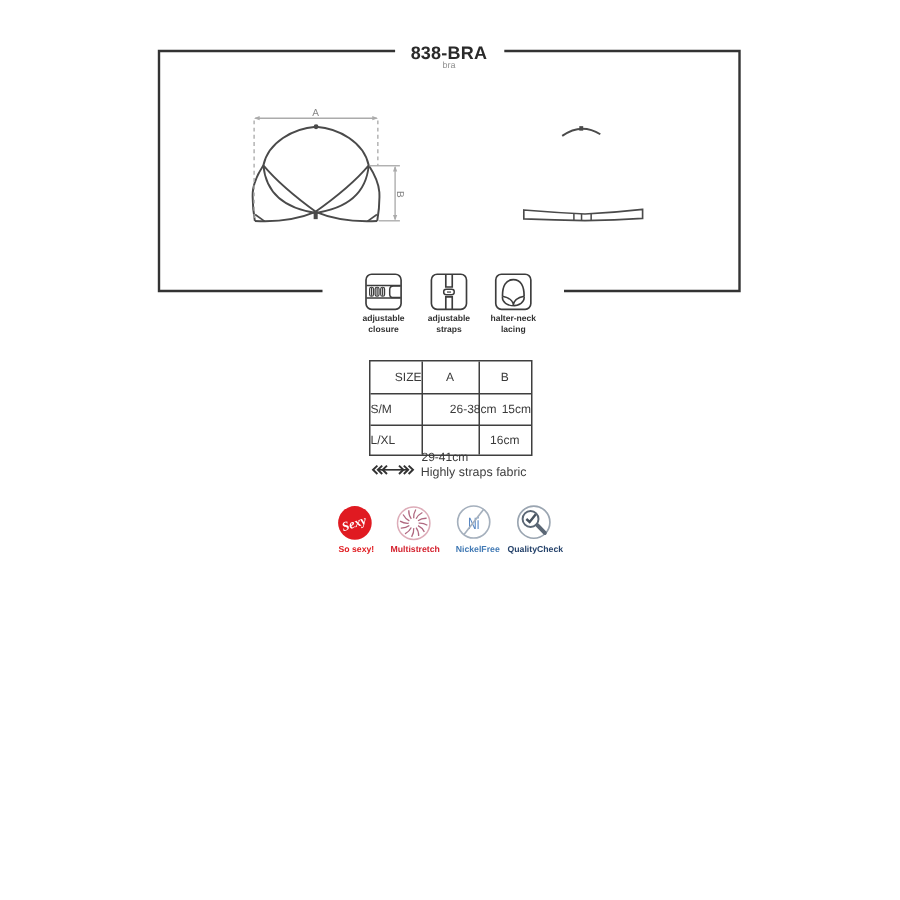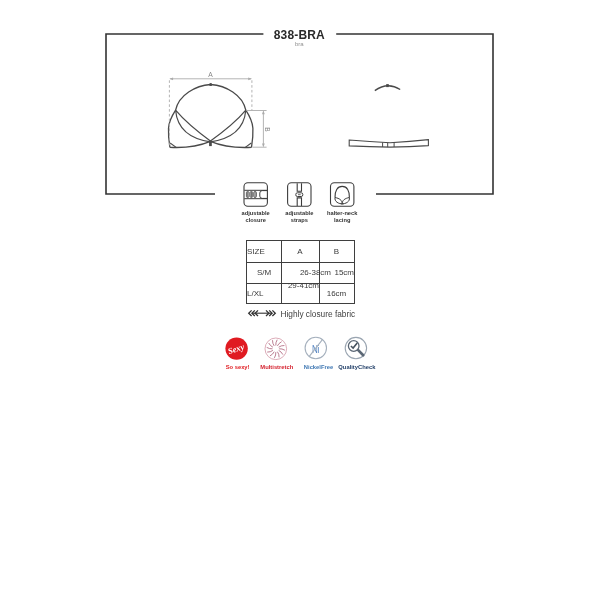--- a/index.html
+++ b/index.html
@@ -113,34 +113,34 @@
 <div class="abs ctr" style="left:299.3px;top:210.4px;font-size:5.7px;font-weight:bold;color:#333;text-align:center;line-height:6.6px;">adjustable<br>straps</div>
 
 <div class="abs ctr" style="left:342.2px;top:210.4px;font-size:5.7px;font-weight:bold;color:#333;text-align:center;line-height:6.6px;">halter-neck<br>lacing</div>
 
 <div class="abs" style="left:246px;top:240px;width:108.5px;height:63.8px;border:1px solid #3f3f3f;box-sizing:border-box;">
   <div class="abs" style="left:33.8px;top:0;width:1px;height:100%;background:#3f3f3f;"></div>
   <div class="abs" style="left:72.2px;top:0;width:1px;height:100%;background:#3f3f3f;"></div>
   <div class="abs" style="left:0;top:20.6px;width:100%;height:1px;background:#3f3f3f;"></div>
   <div class="abs" style="left:0;top:41.9px;width:100%;height:1px;background:#3f3f3f;"></div>
 
-  <div class="abs" style="left:0;top:5.5px;width:34px;text-align:left;font-size:8px;color:#3a3a3a;">SIZE</div>
+  <div class="abs" style="left:0;top:5.5px;width:34px;text-align:right;font-size:8px;color:#3a3a3a;">SIZE</div>
   <div class="abs" style="left:34px;top:5.5px;width:38px;text-align:center;font-size:8px;color:#3a3a3a;">A</div>
   <div class="abs" style="left:72px;top:5.5px;width:35px;text-align:center;font-size:8px;color:#3a3a3a;">B</div>
 
-  <div class="abs" style="left:0;top:26.6px;width:34px;text-align:center;font-size:8px;color:#3a3a3a;">S/M</div>
+  <div class="abs" style="left:0;top:26.6px;width:34px;text-align:left;font-size:8px;color:#3a3a3a;">S/M</div>
   <div class="abs" style="left:46px;top:26.6px;width:38px;text-align:right;font-size:8px;color:#3a3a3a;">26-38cm</div>
   <div class="abs" style="left:72px;top:26.6px;width:35px;text-align:right;font-size:8px;color:#3a3a3a;">15cm</div>
 
   <div class="abs" style="left:0;top:48px;width:34px;text-align:left;font-size:8px;color:#3a3a3a;">L/XL</div>
-  <div class="abs" style="left:34px;top:40px;width:38px;text-align:right;font-size:8px;color:#3a3a3a;">29-41cm</div>
+  <div class="abs" style="left:34px;top:59px;width:38px;text-align:left;font-size:8px;color:#3a3a3a;">29-41cm</div>
   <div class="abs" style="left:72px;top:48px;width:35px;text-align:center;font-size:8px;color:#3a3a3a;">16cm</div>
 </div>
 
-<div class="abs" style="left:280.5px;top:308.7px;font-size:8.3px;color:#3f3f3f;white-space:nowrap;">Highly closure fabric</div>
+<div class="abs" style="left:280.5px;top:308.7px;font-size:8.3px;color:#3f3f3f;white-space:nowrap;">Highly straps fabric</div>
 
 <div class="abs ctr" style="left:237.6px;top:363.8px;font-size:5.8px;font-weight:bold;color:#e01b20;">So sexy!</div>
 
 <div class="abs ctr" style="left:276.8px;top:363.8px;font-size:5.8px;font-weight:bold;color:#d41f2c;">Multistretch</div>
 
 <div class="abs ctr" style="left:318.5px;top:363.8px;font-size:5.8px;font-weight:bold;color:#4179b4;">NickelFree</div>
 
 <div class="abs ctr" style="left:356.9px;top:363.8px;font-size:5.8px;font-weight:bold;color:#26436b;">QualityCheck</div>
 
 </div>

